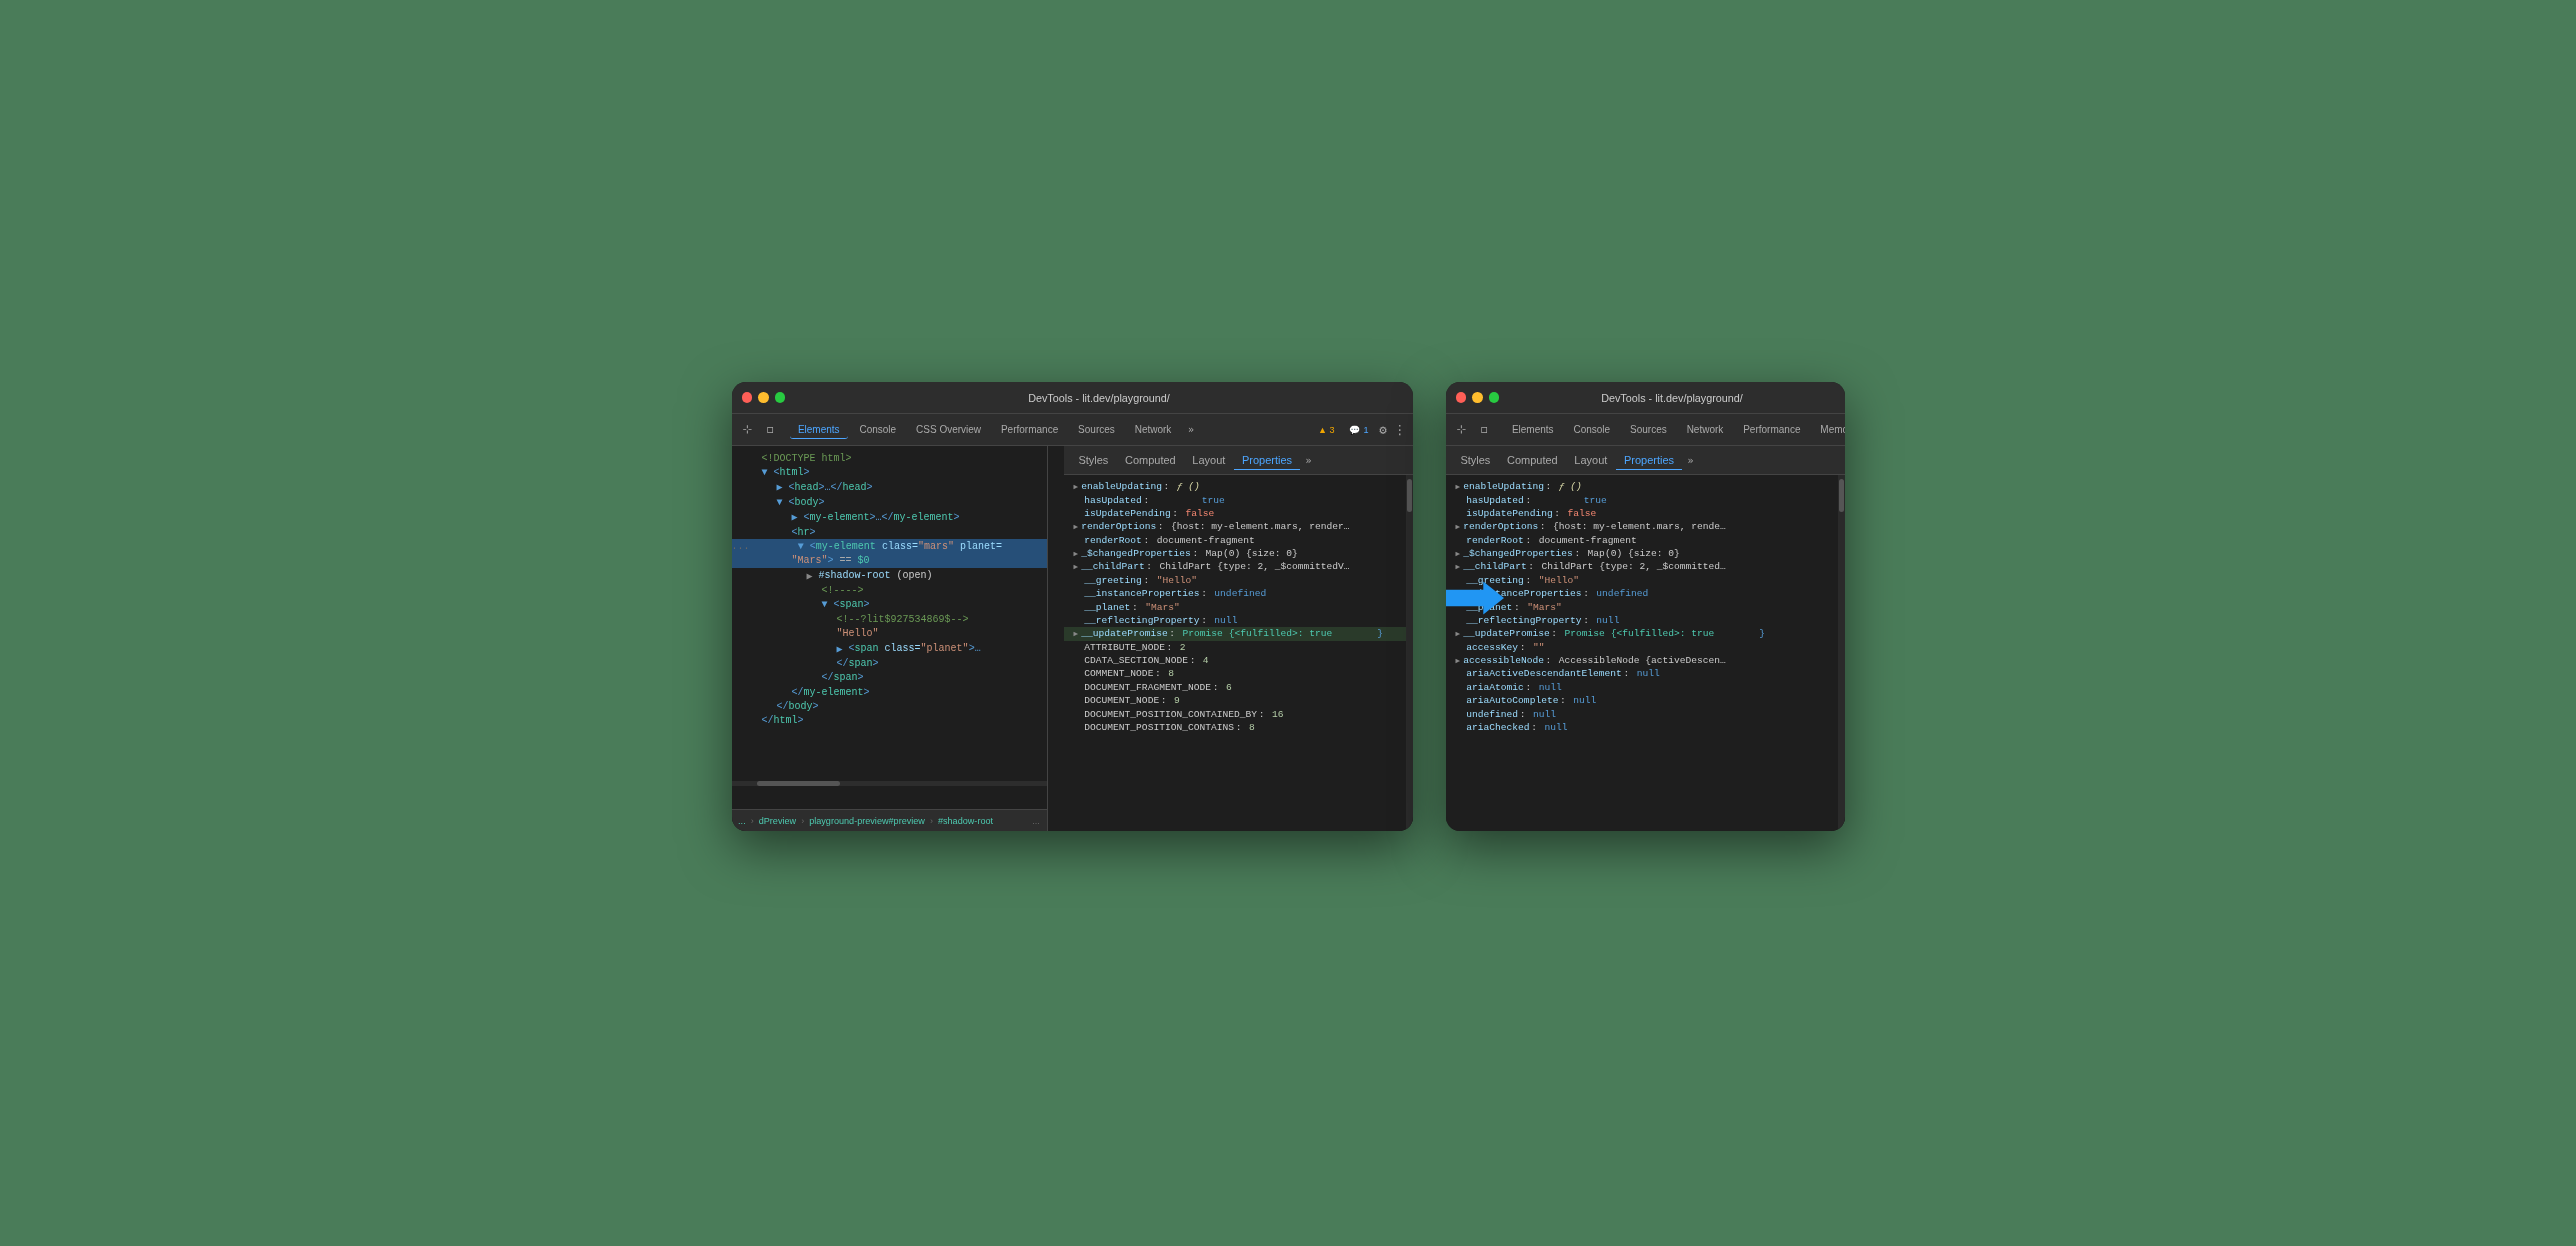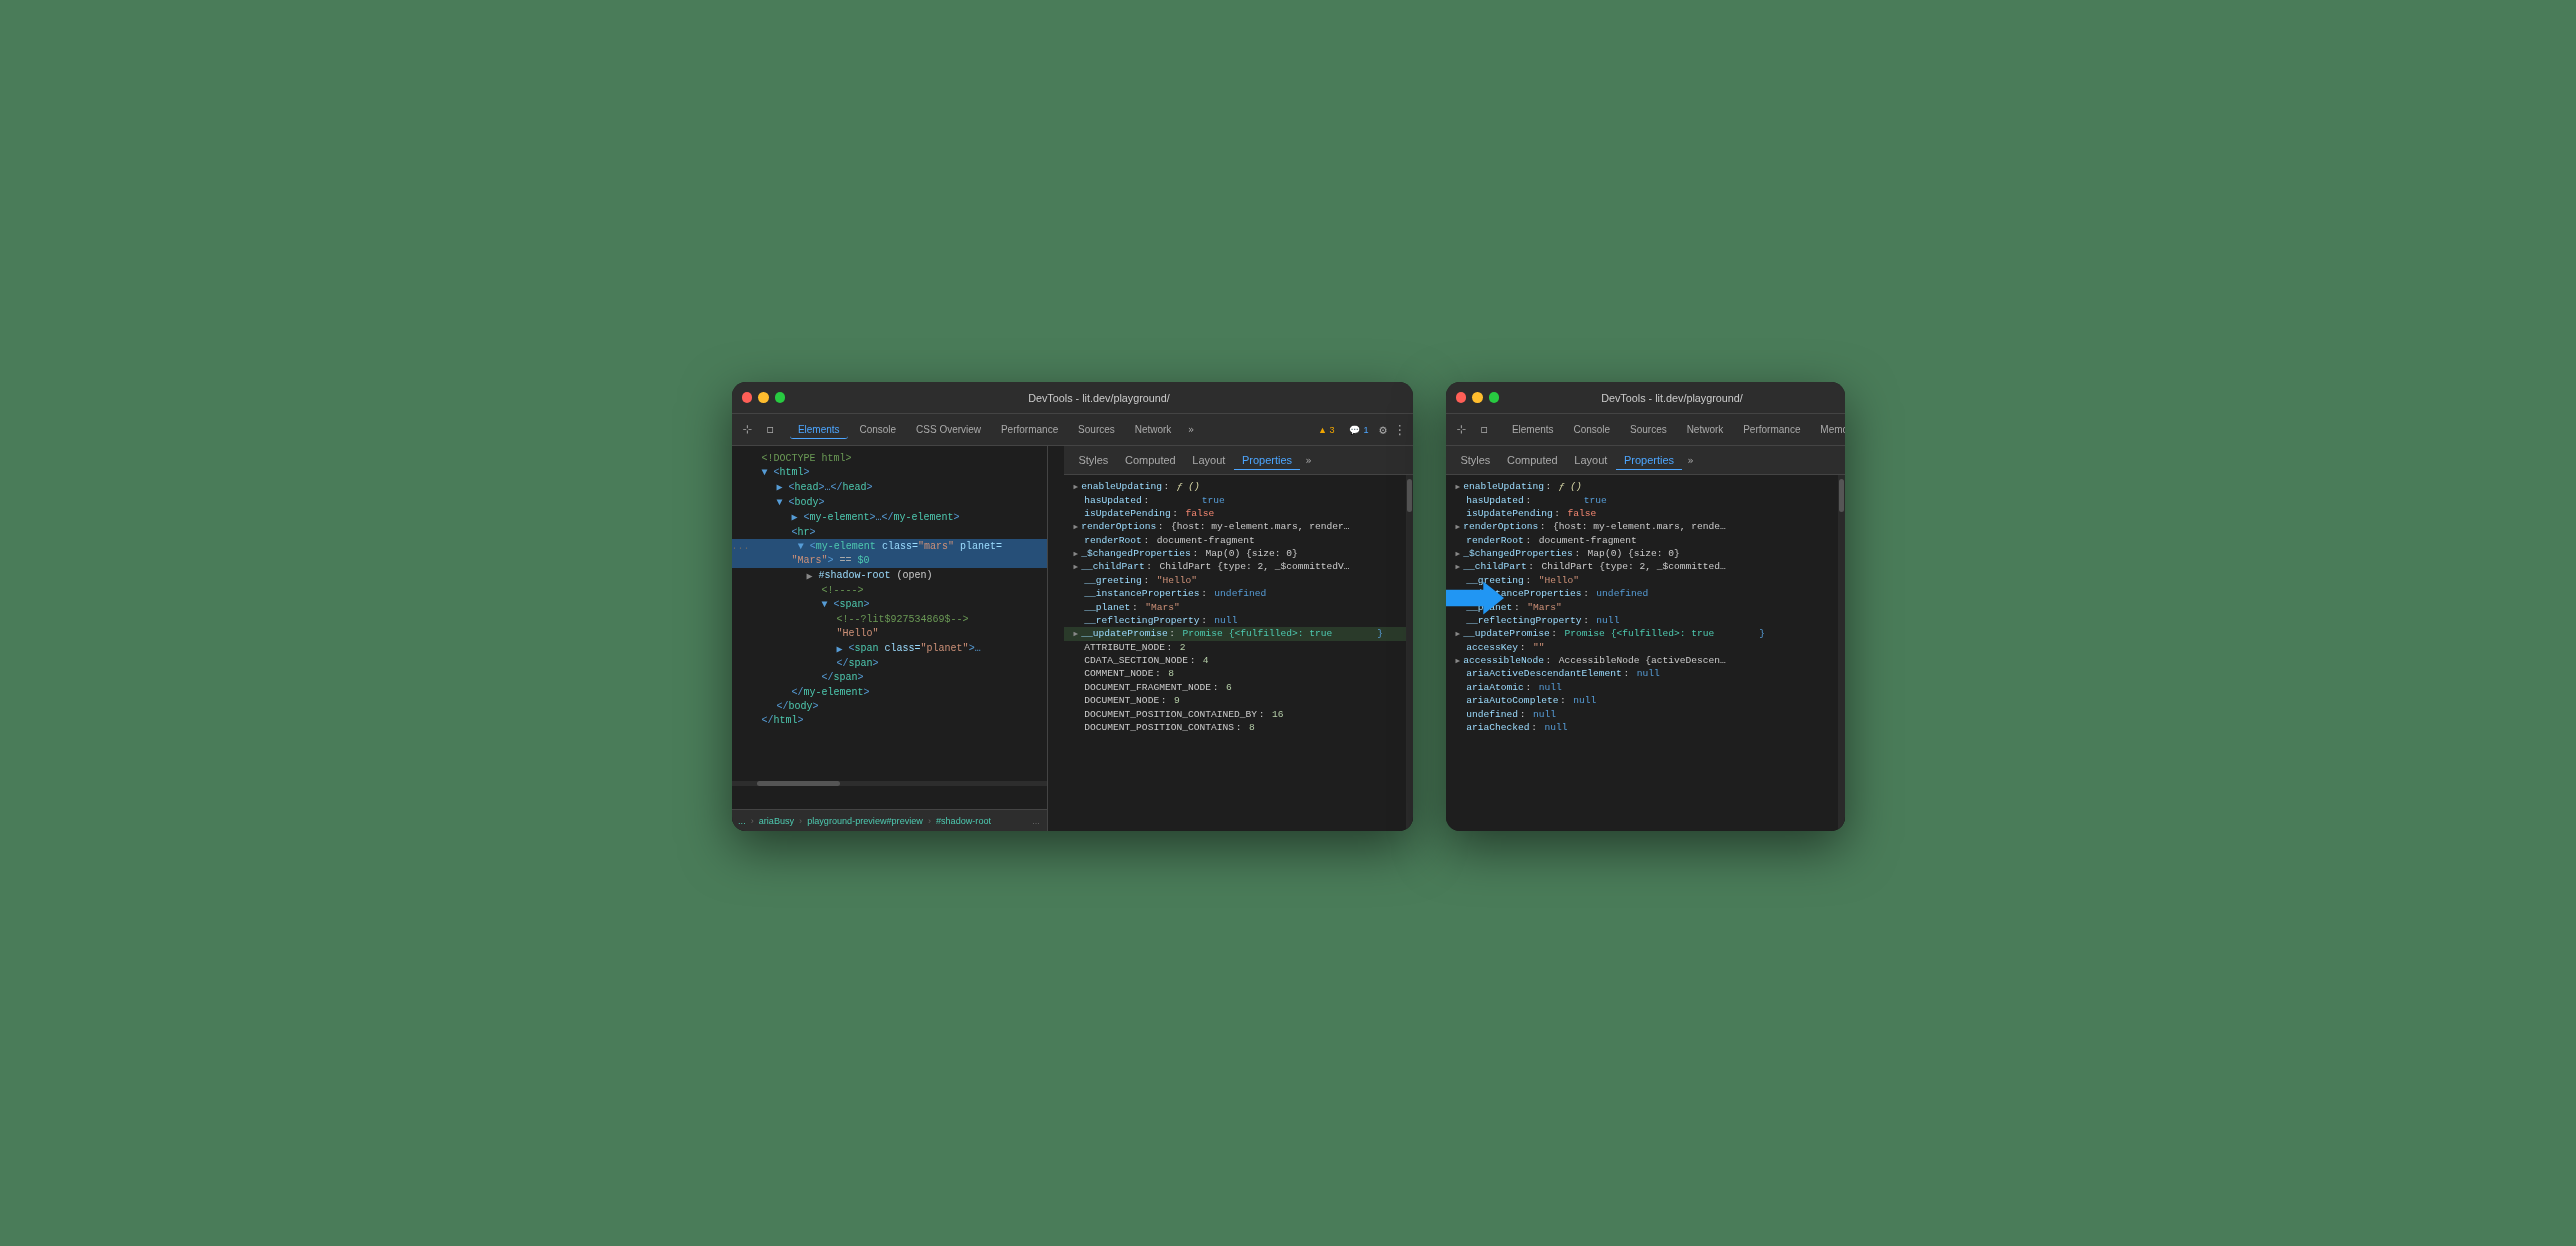--- a/index.html
+++ b/index.html
@@ -521,21 +521,21 @@
         </div>
 
         <div style="position:relative">
           <div style="position:absolute;bottom:23px;left:0;right:0;height:5px;background:#2d2d2d;"></div>
           <div style="position:absolute;bottom:23px;left:25px;width:83px;height:5px;background:#555;border-radius:2.5px;"></div>
         </div>
 
         <div class="dom-breadcrumb">
           <span class="breadcrumb-item">...</span>
           <span class="breadcrumb-sep">›</span>
-          <span class="breadcrumb-item">ariaBusy</span>
+          <span class="breadcrumb-item">dPreview</span>
           <span class="breadcrumb-sep">›</span>
           <span class="breadcrumb-item">playground-preview#preview</span>
           <span class="breadcrumb-sep">›</span>
           <span class="breadcrumb-item">#shadow-root</span>
           <span style="margin-left:auto;color:#666">...</span>
         </div>
       </div>
 
       <div class="props-panel">
         <div class="props-tabs">

